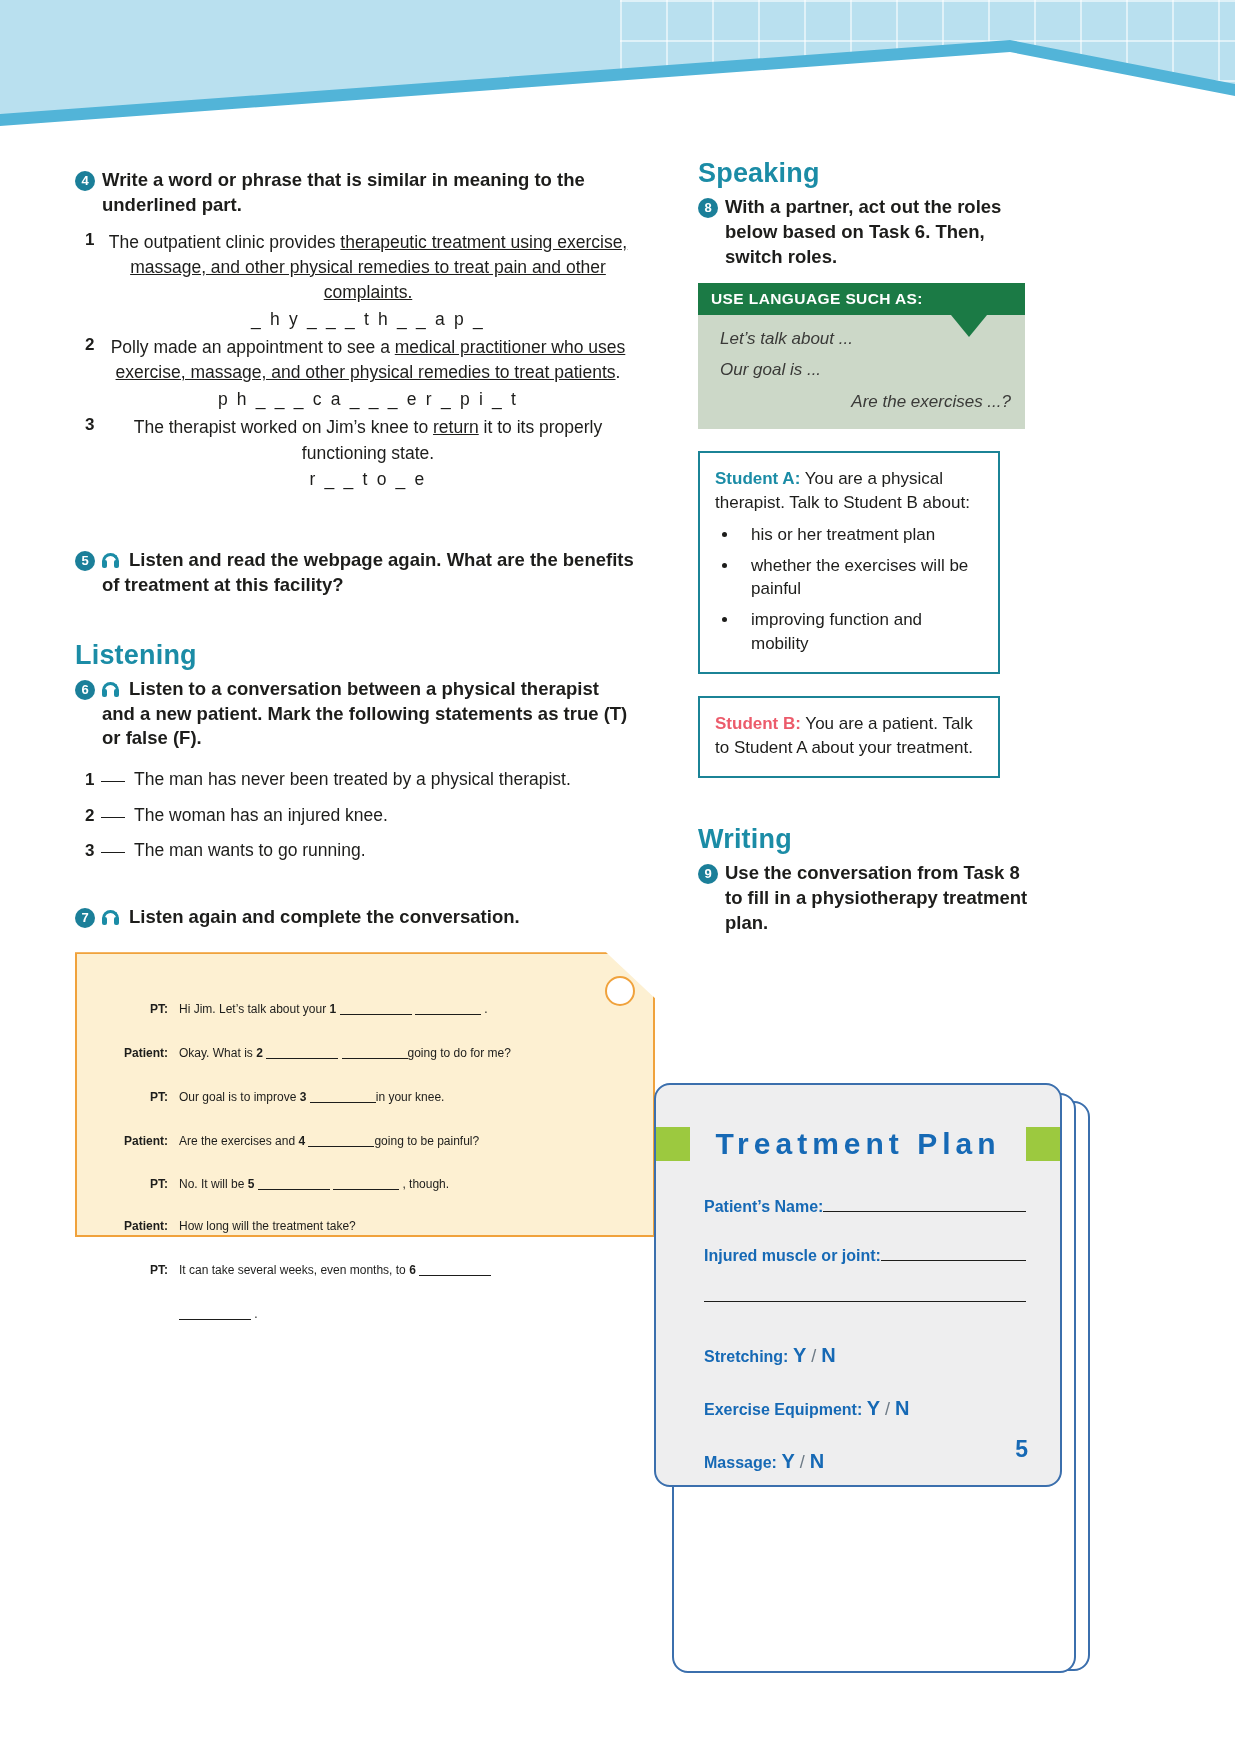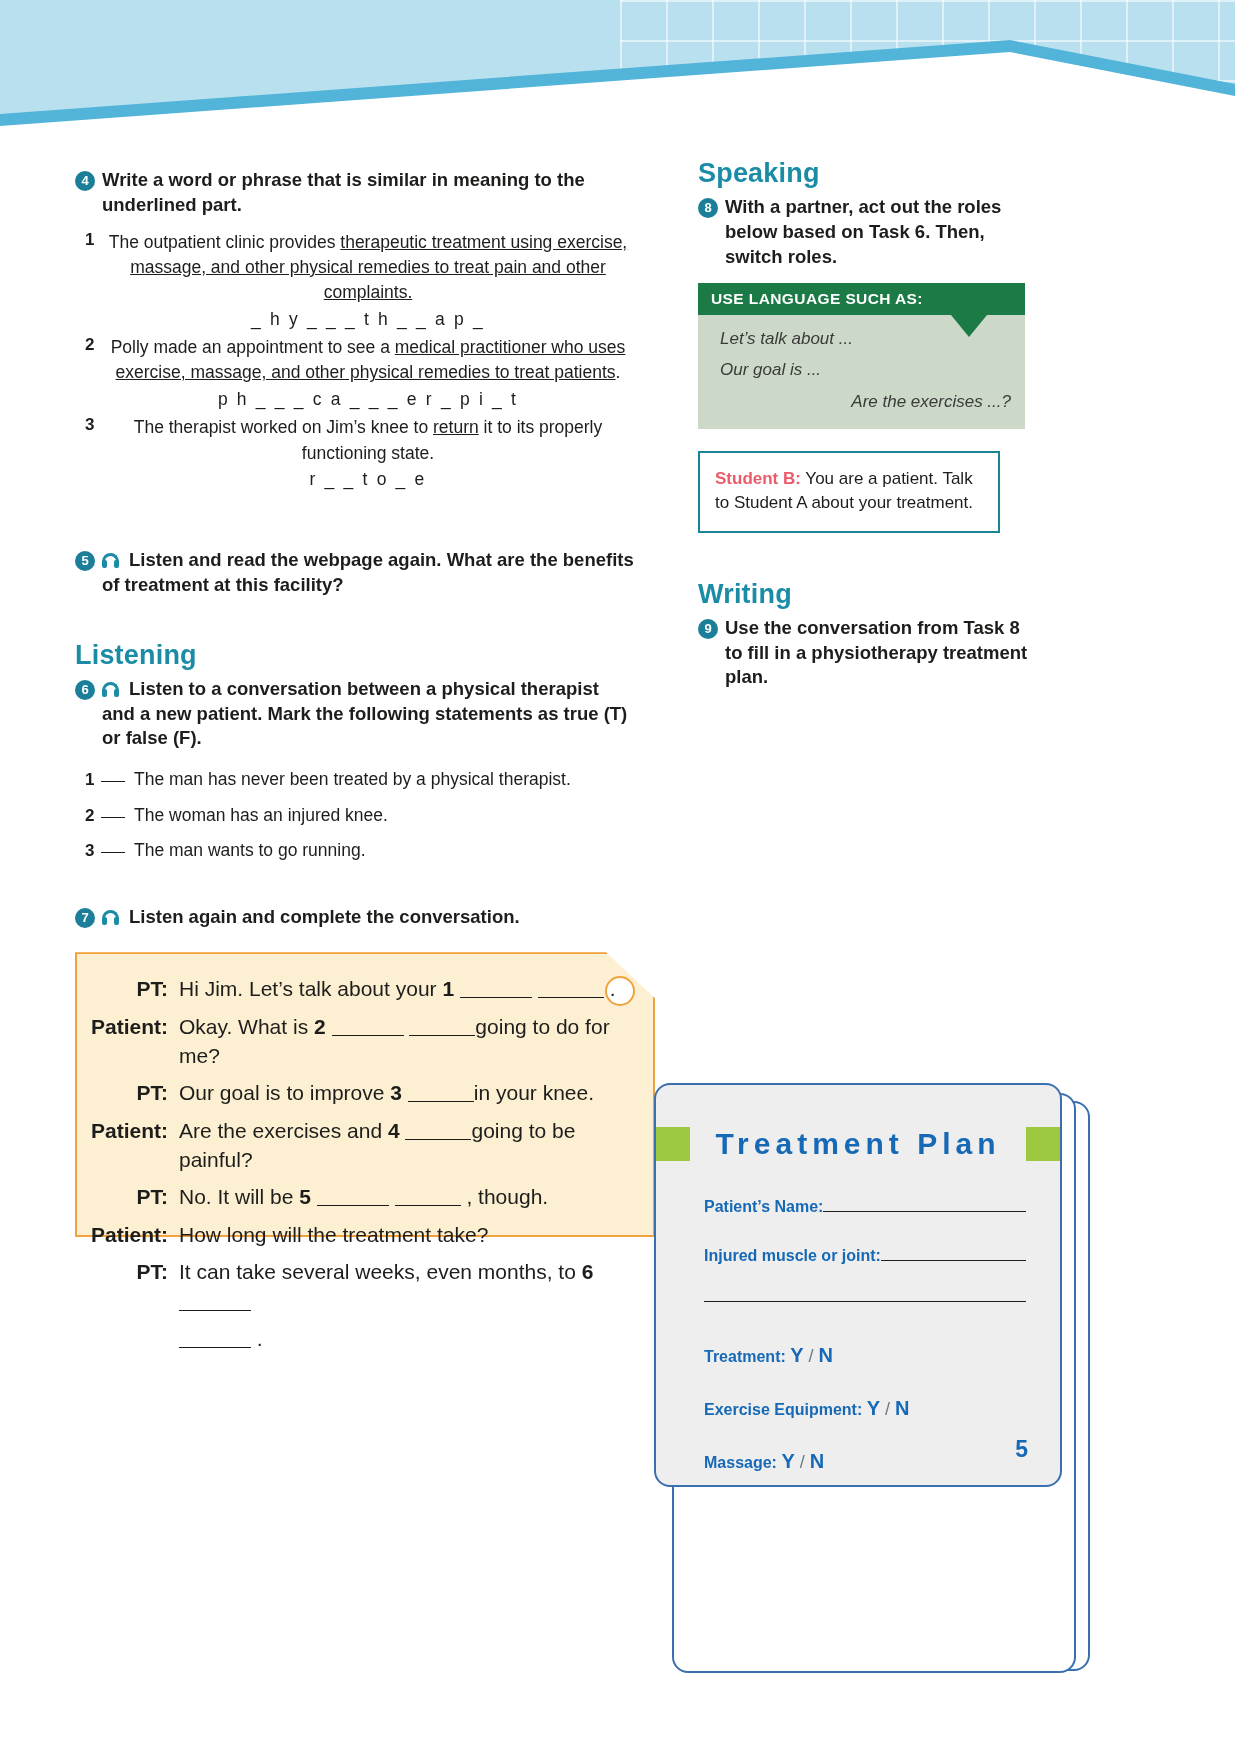--- a/index.html
+++ b/index.html
@@ -196,23 +196,24 @@
   }
   .dlg {
     position: absolute;
     top: 22px; left: 16px;
     width: 546px;
   }
   .dlg-row {
     display: flex;
     align-items: baseline;
     margin-bottom: 8px;
-    font-size: 21px;
+    font-size: 12px;
     color: #1d1d1b;
     line-height: 1.4;
+    margin-top: 25px;
   }
   .dlg-spk {
     flex: 0 0 auto;
     width: 88px;
     text-align: right;
     font-weight: bold;
     padding-right: 11px;
     box-sizing: border-box;
   }
   .dlg-txt { flex: 1 1 auto; }
@@ -519,20 +520,28 @@
     <div class="uselang">
       <div class="uselang-head">USE LANGUAGE SUCH AS:</div>
       <div class="uselang-body">
         <div class="pointer"></div>
         <div class="uselang-line">Let’s talk about ...</div>
         <div class="uselang-line">Our goal is ...</div>
         <div class="uselang-line">Are the exercises ...?</div>
       </div>
     </div>
 
+    <div class="rolebox">
+      <span class="lbl-a">Student A:</span><span> You are a physical therapist. Talk to Student B about:</span>
+      <ul>
+        <li>his or her treatment plan</li>
+        <li>whether the exercises will be painful</li>
+        <li>improving function and mobility</li>
+      </ul>
+    </div>
 
     <div class="rolebox">
       <span class="lbl-b">Student B:</span><span> You are a patient. Talk to Student A about your treatment.</span>
     </div>
 
     <div class="section-head" style="margin-top:46px;">Writing</div>
 
     <div class="task">
       <span class="num-badge">9</span>
       <span class="task-text">Use the conversation from Task 8 to fill in a physiotherapy treatment plan.</span>
@@ -560,21 +569,21 @@
 
         <div class="fld">
           <div class="fld-row">
             <span class="fld-label">Injured muscle or joint:</span>
             <span class="fld-rule"></span>
           </div>
           <div class="fld-rule full"></div>
         </div>
 
         <div class="fld yn" style="margin-top:42px;">
-          <span class="fld-label">Treatment:</span>
+          <span class="fld-label">Stretching:</span>
           <span class="y">Y</span><span class="sep">/</span><span class="n">N</span>
         </div>
 
         <div class="fld yn">
           <span class="fld-label">Exercise Equipment:</span>
           <span class="y">Y</span><span class="sep">/</span><span class="n">N</span>
         </div>
 
         <div class="fld yn">
           <span class="fld-label">Massage:</span>

